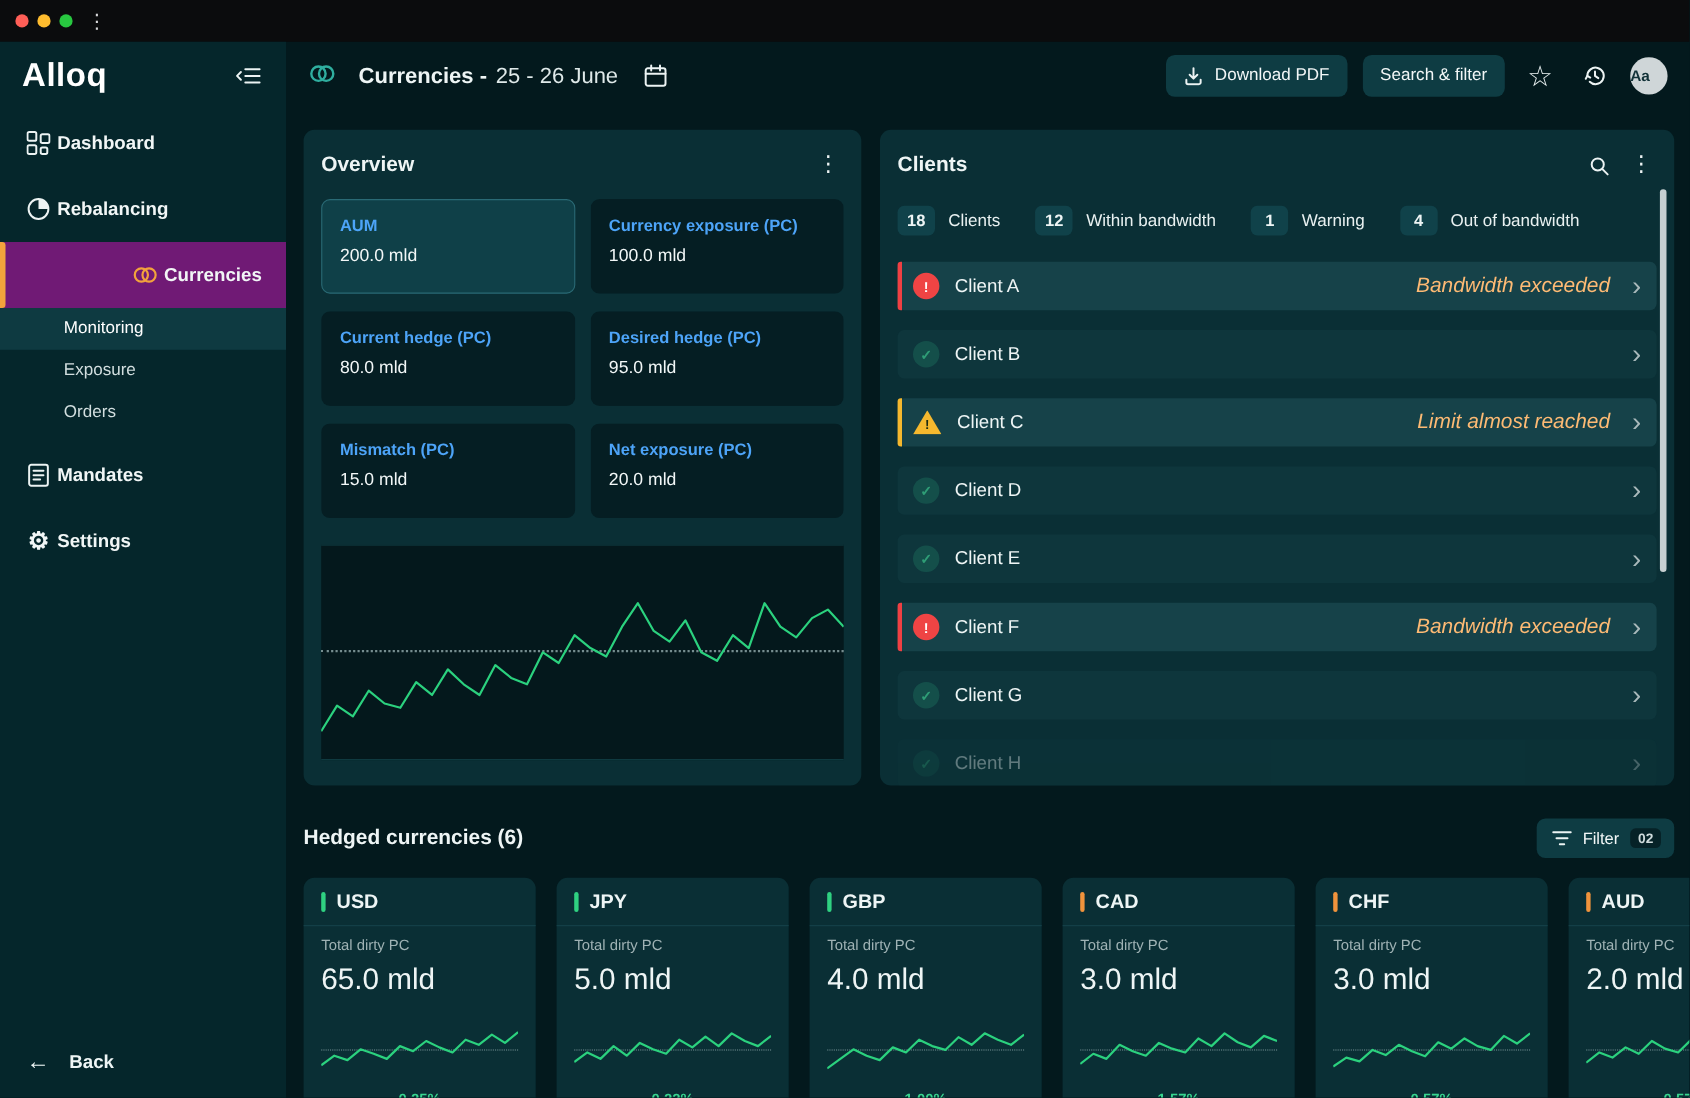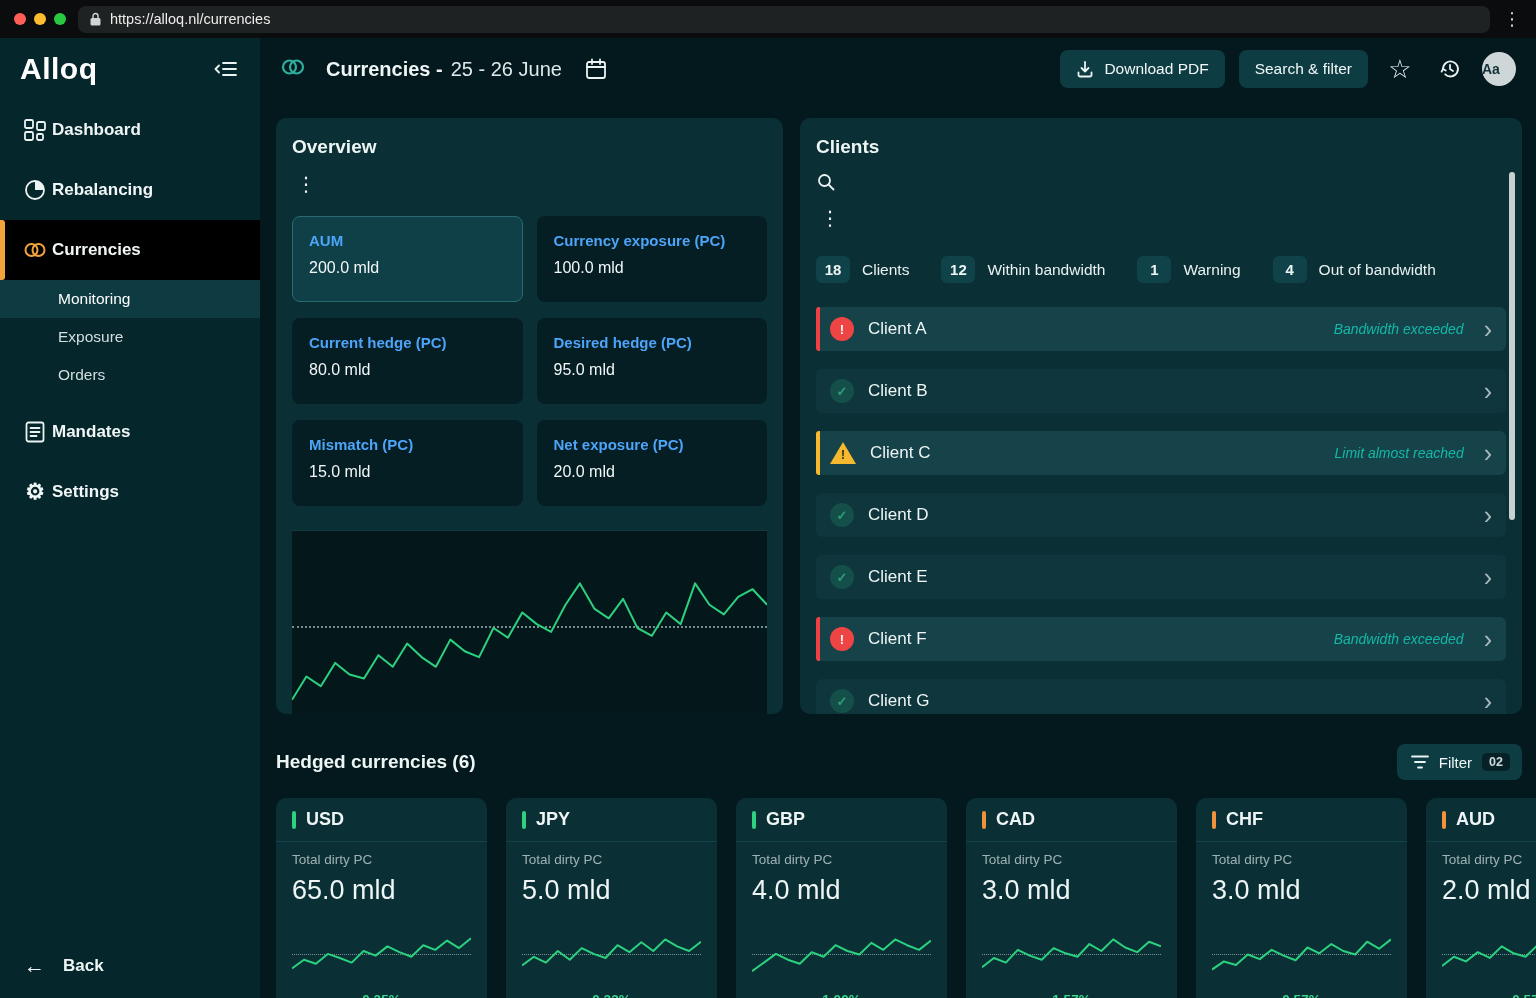--- a/index.html
+++ b/index.html
@@ -22,21 +22,21 @@
 
   
   .app { display: flex; height: 960px; }
 
   
   .sidebar { width: 260px; background: #05262b; flex-shrink: 0; position: relative; }
   .sidebar-head { height: 62px; display: flex; align-items: center; justify-content: space-between; padding: 0 22px 0 20px; }
   .logo { font-size: 30px; font-weight: 700; letter-spacing: .5px; color: #fff; }
   .collapse-btn { cursor: pointer; display: flex; }
   .nav-item { height: 60px; display: flex; align-items: center; gap: 4px; padding: 0 22px; font-size: 17px; font-weight: 700; cursor: pointer; position: relative; color: #f1f6f6; }
-  .nav-item.active { background: #000000; }
+  .nav-item.active { background: #701a75; justify-content: flex-end; }
   .nav-item.active::before { content: ""; position: absolute; left: 0; top: 0; bottom: 0; width: 5px; background: #f2a33c; border-radius: 0 3px 3px 0; }
   .nicon { width: 26px; display: flex; justify-content: center; align-items: center; }
   .sub-item { height: 38px; display: flex; align-items: center; padding: 0 22px 0 58px; font-size: 15.5px; color: #d2dedf; cursor: pointer; }
   .sub-item.active { background: #0e3a41; color: #fff; }
   .gear-glyph { font-size: 22px; line-height: 1; }
   .sidebar-back { position: absolute; bottom: 0; left: 0; right: 0; height: 64px; display: flex; align-items: center; gap: 18px; padding: 0 24px; font-size: 17px; font-weight: 700; cursor: pointer; }
   .back-arrow { font-size: 21px; font-weight: 400; }
 
   
   .main { flex: 1; display: flex; flex-direction: column; min-width: 0; }
@@ -49,21 +49,21 @@
   .tb-btn { height: 38px; background: #0e3c43; border-radius: 8px; display: flex; align-items: center; gap: 10px; padding: 0 16px; font-size: 15.5px; color: #f2f7f7; cursor: pointer; }
   .icon-btn { width: 36px; height: 36px; display: flex; align-items: center; justify-content: center; color: #eef5f5; cursor: pointer; }
   .star-glyph { font-size: 26px; line-height: 1; }
   .avatar { width: 34px; height: 34px; border-radius: 50%; background: #cfd6d8; color: #123238; font-weight: 700; font-size: 14px; display: flex; align-items: center; cursor: pointer; }
 
   .content { flex: 1; padding: 18px 14px 0 16px; overflow: hidden; }
   .panels { display: flex; gap: 17px; }
   .panel { background: #0a2f35; border-radius: 10px; height: 596px; position: relative; overflow: hidden; padding: 18px 16px; }
   .overview-panel { width: 507px; flex-shrink: 0; }
   .clients-panel { flex: 1; }
-  .panel-head { display: flex; align-items: flex-start; gap: 14px; flex-direction: column; }
+  .panel-head { display: flex; align-items: flex-end; gap: 14px; }
   .panel-title { font-size: 19px; font-weight: 700; flex: 1; }
   .kebab { color: #edf3f3; font-size: 20px; padding: 0 4px; cursor: pointer; }
   .hicon { display: flex; cursor: pointer; }
 
   
   .stat-grid { margin-top: 20px; display: grid; grid-template-columns: 1fr 1fr; gap: 16px 14px; }
   .stat-card { background: #051e23; border: 1px solid transparent; border-radius: 8px; padding: 15px 16px; height: 86px; cursor: pointer; }
   .stat-card.selected { background: #0f4048; border-color: #2a6a75; }
   .stat-label { color: #4da4f8; font-size: 15px; font-weight: 700; }
   .stat-value { margin-top: 10px; font-size: 16px; color: #f2f7f7; }
@@ -82,21 +82,21 @@
   .client-row.flag::before { content: ""; position: absolute; left: 0; top: 0; bottom: 0; width: 4px; border-radius: 3px 0 0 3px; }
   .client-row.flag-red::before { background: #ef4043; }
   .client-row.flag-yellow::before { background: #f5b82e; }
   .client-row.dimmed { opacity: .38; }
   .status-ico { width: 24px; height: 24px; border-radius: 50%; display: flex; align-items: center; justify-content: center; font-size: 13px; font-weight: 700; flex-shrink: 0; }
   .ico-ok { background: rgba(56,208,150,.17); color: #2f9d76; }
   .ico-err { background: #ef4444; color: #fff; }
   .tri { width: 26px; height: 22px; clip-path: polygon(50% 0, 100% 100%, 0 100%); background: #f5b82e; display: flex; align-items: flex-end; justify-content: center; color: #1c2a12; font-weight: 800; font-size: 12px; line-height: 1.4; flex-shrink: 0; }
   .client-name { margin-left: 14px; font-size: 17px; }
   .row-right { margin-left: auto; display: flex; align-items: center; gap: 20px; }
-  .client-note { font-style: italic; font-size: 14px; color: #14b8a6; }
+  .client-note { font-style: italic; font-size: 19px; color: #fdba74; }
   .chev { color: #a9b9bb; font-size: 25px; line-height: 0.8; }
   .cscroll { position: absolute; top: 54px; right: 7px; width: 6px; height: 348px; background: #c7d0d2; border-radius: 3px; cursor: pointer; }
 
   
   .hedged-head { margin-top: 30px; display: flex; align-items: center; height: 36px; }
   .hedged-title { font-size: 19px; font-weight: 700; }
   .filter-btn { margin-left: auto; height: 36px; background: #0e3c43; border-radius: 8px; display: flex; align-items: center; gap: 10px; padding: 0 12px 0 14px; font-size: 15px; cursor: pointer; }
   .filter-count { background: #062227; border-radius: 5px; padding: 2px 7px; font-size: 12.5px; color: #cfdadb; font-weight: 700; }
   .cur-row { margin-top: 18px; display: flex; gap: 19px; }
   .cur-card { width: 211px; flex-shrink: 0; background: #0a2f35; border-radius: 10px; cursor: pointer; }
@@ -117,27 +117,20 @@
 </head>
 <body>
 
 <div class="screen">
 
   <div class="browser-bar">
     <div class="traffic">
       <span class="tl red"></span>
       <span class="tl yellow"></span>
       <span class="tl green"></span>
-    </div>
-    <div class="url-bar">
-      <svg width="11" height="14" viewBox="0 0 11 14">
-        <rect x="0.5" y="6" width="10" height="7.5" rx="1.5" fill="#cfd4d5"></rect>
-        <path d="M3 6V4a2.5 2.5 0 0 1 5 0v2" fill="none" stroke="#cfd4d5" stroke-width="1.4"></path>
-      </svg>
-      <span>https://alloq.nl/currencies</span>
     </div>
     <span class="browser-kebab">⋮</span>
   </div>
 
   <div class="app">
 
     <aside class="sidebar">
       <div class="sidebar-head">
         <span class="logo">Alloq</span>
         <span class="collapse-btn">

